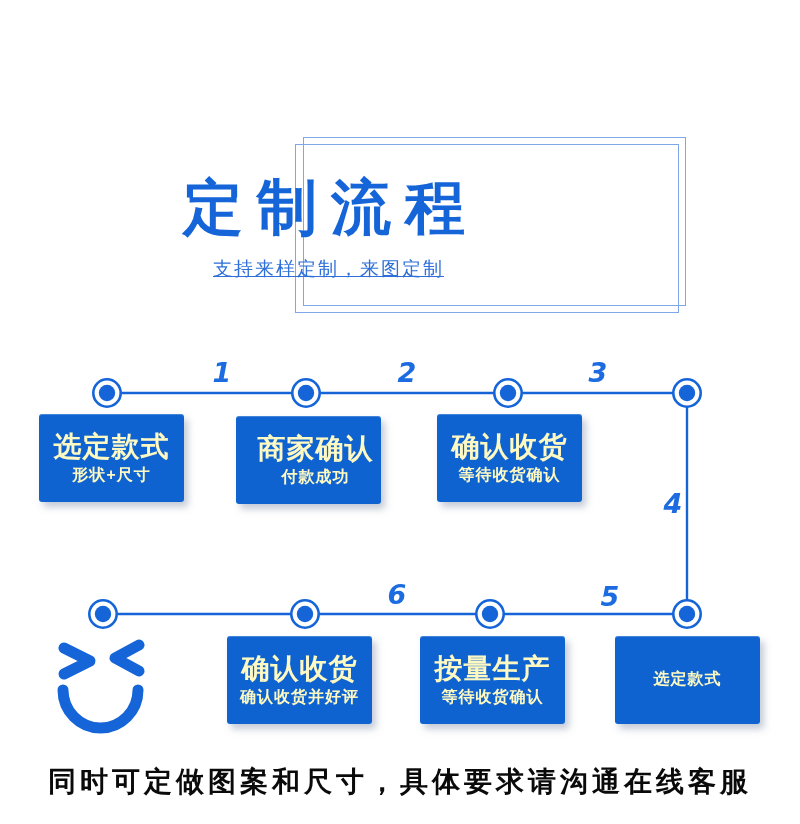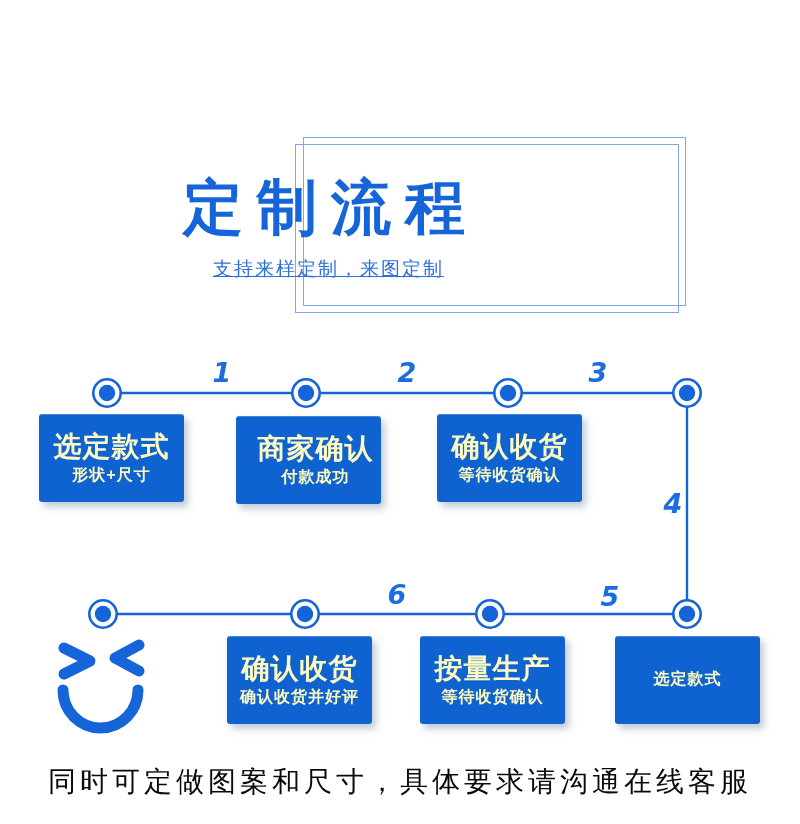--- a/index.html
+++ b/index.html
@@ -59,21 +59,21 @@
   .b4{left:227px;top:625px;}
   .b5{left:420px;top:625px;}
   .b6{left:615px;top:625px;}
   
   .smiley{position:absolute;left:58px;top:631px;overflow:visible;}
   .smiley path{stroke:var(--primary-blue);stroke-width:11;fill:none;
     stroke-linecap:round;stroke-linejoin:round;}
   
   .footer-note{
     position:absolute;left:0;top:752px;width:800px;
-    text-align:center;font-size:28px;font-weight:400;letter-spacing:4px;
+    text-align:center;font-size:28px;font-weight:700;letter-spacing:4px;
     color:var(--footer-black);white-space:nowrap;
   }
 </style>
 </head>
 <body>
 
 <div class="stage">
 
   <div class="frame frame-a"></div>
   <div class="frame frame-b"></div>

